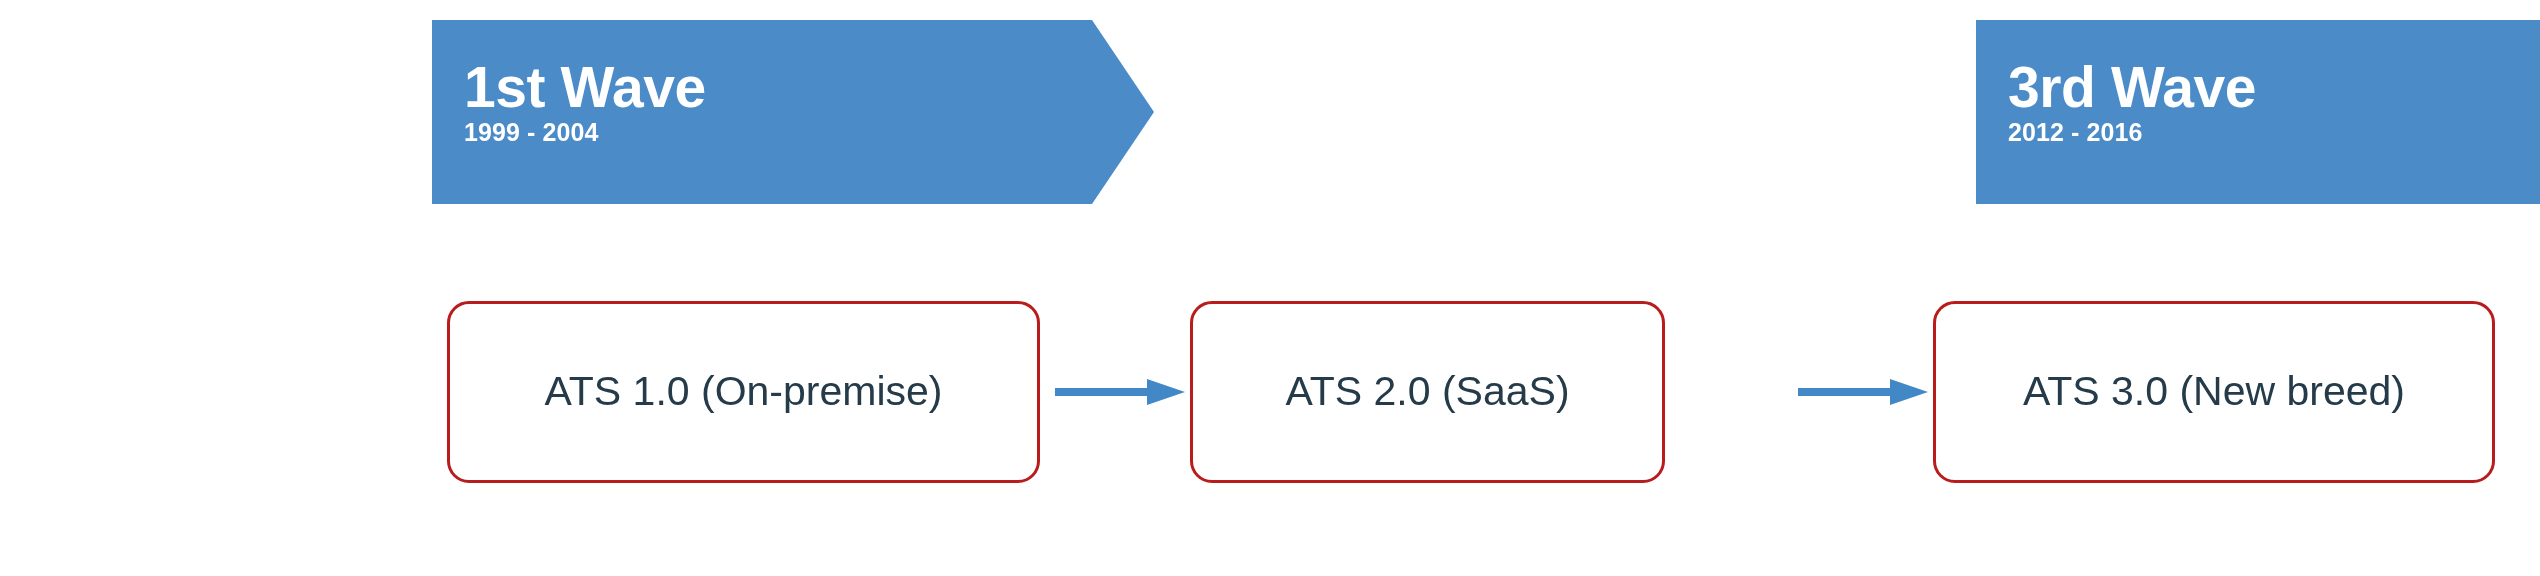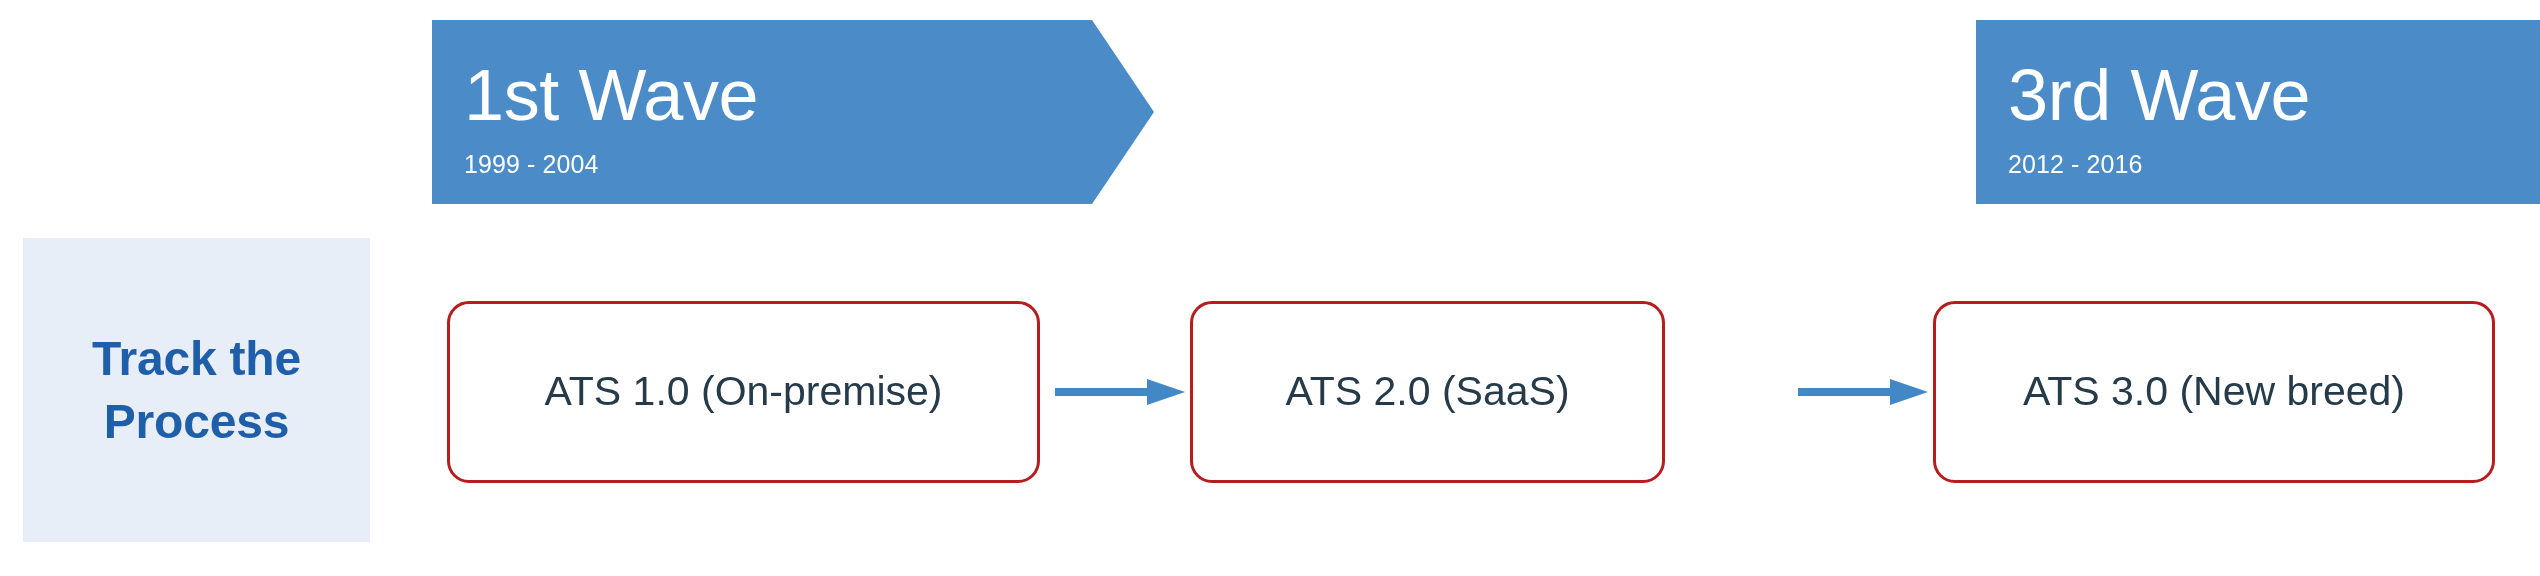--- a/index.html
+++ b/index.html
@@ -39,30 +39,30 @@
     color: #ffffff;
     box-sizing: border-box;
     padding: 38px 0 0 32px;
     clip-path: polygon(0 0, calc(100% - 62px) 0, 100% 50%, calc(100% - 62px) 100%, 0 100%);
   }
   .wave-1 { left: 0px;    width: 722px; }
   .wave-2 { left: 772px;  width: 722px; }
   .wave-3 { left: 1544px; width: 700px; }
 
   .wave-title {
-    font-size: 72px;
-    font-weight: normal;
+    font-size: 57px;
+    font-weight: bold;
     line-height: 1.05;
     letter-spacing: -0.4px;
     white-space: nowrap;
   }
   .wave-range {
     font-size: 25px;
-    font-weight: normal;
-    margin-top: 16px;
+    font-weight: bold;
+    margin-top: 0;
     letter-spacing: 0.1px;
     white-space: nowrap;
   }
 
   
   .side-panel {
     position: absolute;
     left: 23px;
     top: 238px;
     width: 347px;
@@ -134,26 +134,20 @@
     </div>
 
 
     <div class="wave wave-3">
       <div class="wave-title">3rd Wave</div>
       <div class="wave-range">2012 - 2016</div>
     </div>
 
   </div>
 
-  <div class="side-panel">
-    <div class="side-panel-label">
-      <div>Track the</div>
-      <div>Process</div>
-    </div>
-  </div>
 
   <div class="process-row">
 
     <div class="proc-box proc-1">
       <span>ATS 1.0 (On-premise)</span>
     </div>
 
     <div class="arrow arrow-1">
       <svg width="130" height="30" viewBox="0 0 130 30" aria-hidden="true">
         <rect x="0" y="11" width="98" height="8" fill="#4288c6"></rect>

